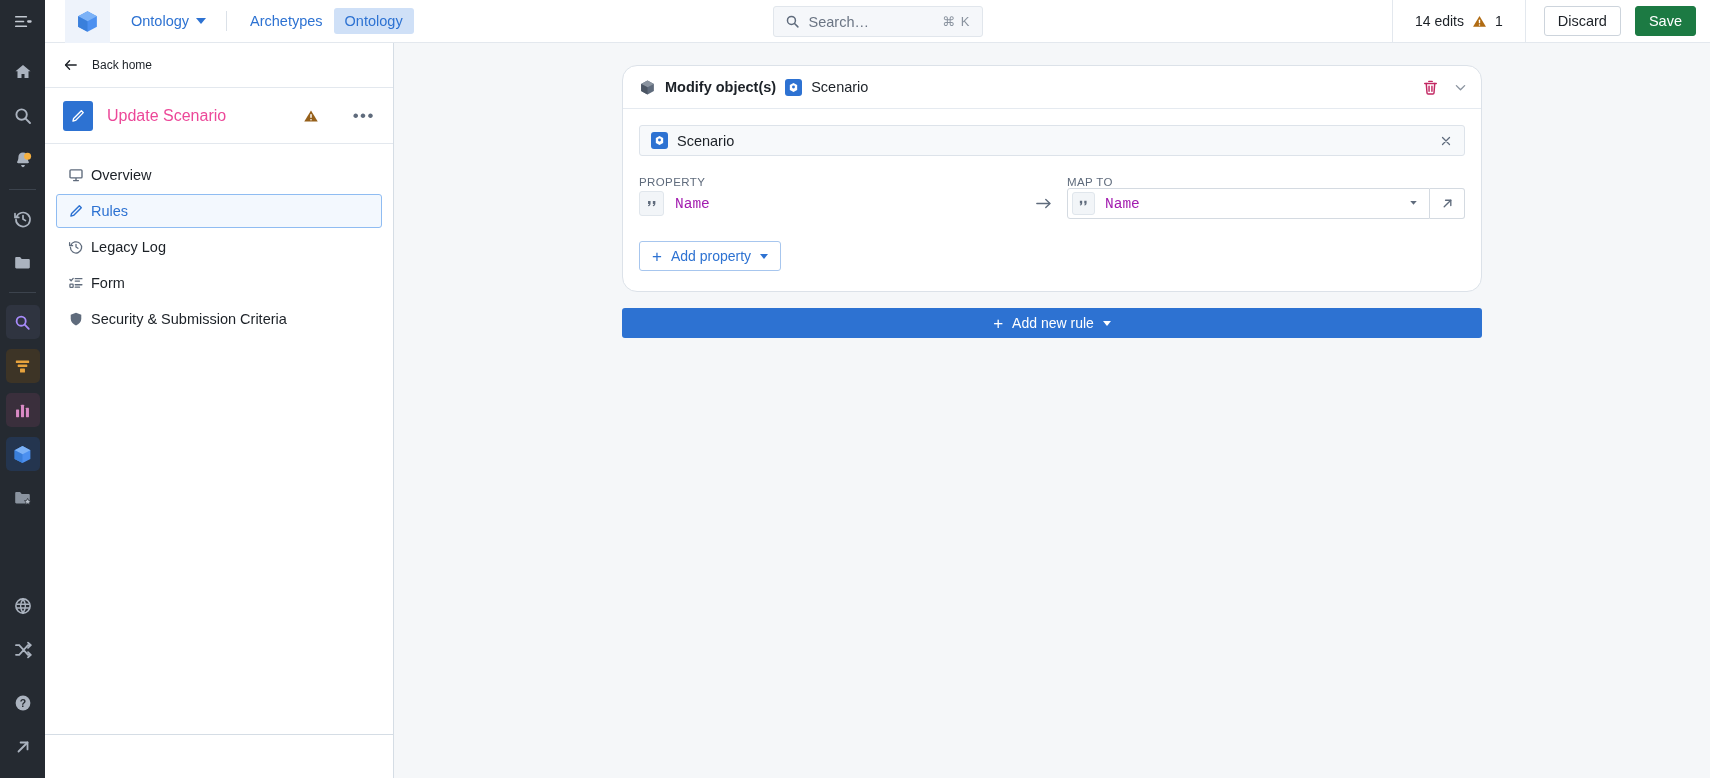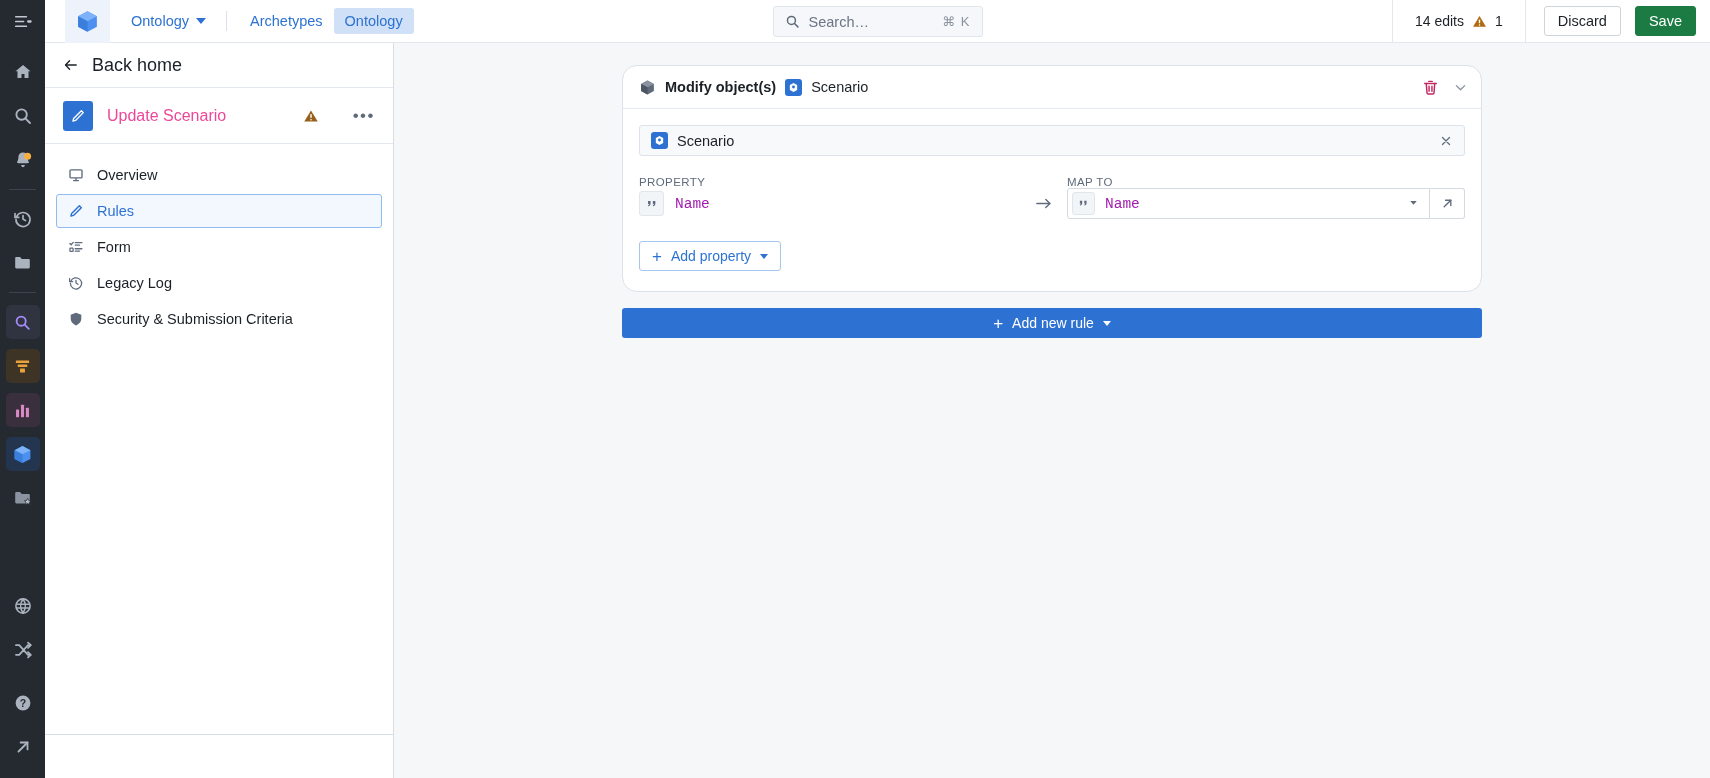--- a/index.html
+++ b/index.html
@@ -118,40 +118,40 @@
     background: #ffffff;
     border-right: 1px solid #d5dde5;
     display: flex; flex-direction: column;
   }
   .back-row {
     height: 45px; display: flex; align-items: center; gap: 13px;
     padding: 0 18px;
     border-bottom: 1px solid #e3e8ee;
     cursor: pointer;
   }
-  .back-label { font-size: 18px; color: #1c2127; }
+  .back-label { font-size: 12px; color: #1c2127; }
   .title-row {
     height: 56px; display: flex; align-items: center;
     padding: 0 14px 0 18px; gap: 14px;
     border-bottom: 1px solid #e3e8ee;
   }
   .title-badge {
     width: 30px; height: 30px; flex: 0 0 30px;
     background: #2d72d2; border-radius: 3px;
     display: flex; align-items: center; justify-content: center;
   }
   .title-text { font-size: 16px; color: #ec4899; flex: 1 1 auto; }
   .title-warn { margin-right: 16px; display: flex; align-items: center; }
   .dots {
     color: #5f6b7c; font-size: 17px; letter-spacing: 1.5px;
     cursor: pointer; padding: 0 4px; line-height: 1;
   }
   .menu { padding: 14px 11px 0 11px; display: flex; flex-direction: column; gap: 2px; }
   .menu-item {
-    height: 34px; display: flex; align-items: center; gap: 13px;
+    height: 34px; display: flex; align-items: center; gap: 7px;
     padding: 0 10px; border-radius: 3px; cursor: pointer;
     font-size: 14.5px; color: #1c2127;
     border: 1px solid transparent;
   }
   .menu-item .mi-icon { width: 17px; display: flex; align-items: center; justify-content: center; color: #5f6b7c; }
   .menu-item.active {
     background: #f3f8fe; border: 1px solid #8fbcf2; color: #2d72d2;
   }
   .menu-item.active .mi-icon { color: #2d72d2; }
   .sidebar-fill { flex: 1 1 auto; }
@@ -450,36 +450,36 @@
             <span class="mi-icon">
               <svg width="16" height="16" viewBox="0 0 20 20" fill="none" stroke="currentColor" stroke-width="1.8" stroke-linecap="round" stroke-linejoin="round">
                   <path d="M14.2 3.4 16.6 5.8 6.9 15.5l-3.2.8.8-3.2z"></path>
                 </svg>
             </span>
             <span>Rules</span>
           </div>
           <div class="menu-item">
             <span class="mi-icon">
               <svg width="16" height="16" viewBox="0 0 20 20" fill="none" stroke="currentColor" stroke-width="1.6" stroke-linecap="round">
+                  <path d="M3.4 8.2A7 7 0 1 1 3 10.4"></path>
+                  <path d="M2 4.6v3.8h3.8"></path>
+                  <path d="M10 6.6V10l2.4 1.6"></path>
+                </svg>
+            </span>
+            <span>Legacy Log</span>
+          </div>
+          <div class="menu-item">
+            <span class="mi-icon">
+              <svg width="16" height="16" viewBox="0 0 20 20" fill="none" stroke="currentColor" stroke-width="1.6" stroke-linecap="round">
                   <path d="M2.4 5.6l1.5 1.6 2.6-3"></path>
                   <rect x="2.4" y="11.4" width="4" height="4" rx=".7"></rect>
                   <path d="M9 4.6h8.4M9 7.6h5.4M9 12.2h8.4M9 15.2h5.4"></path>
                 </svg>
             </span>
             <span>Form</span>
-          </div>
-          <div class="menu-item">
-            <span class="mi-icon">
-              <svg width="16" height="16" viewBox="0 0 20 20" fill="none" stroke="currentColor" stroke-width="1.6" stroke-linecap="round">
-                  <path d="M3.4 8.2A7 7 0 1 1 3 10.4"></path>
-                  <path d="M2 4.6v3.8h3.8"></path>
-                  <path d="M10 6.6V10l2.4 1.6"></path>
-                </svg>
-            </span>
-            <span>Legacy Log</span>
           </div>
           <div class="menu-item">
             <span class="mi-icon">
               <svg width="16" height="16" viewBox="0 0 20 20" fill="currentColor">
                   <path d="M10 2.2 16.6 4.6v5.2c0 4-2.8 7-6.6 8.2-3.8-1.2-6.6-4.2-6.6-8.2V4.6z"></path>
                 </svg>
             </span>
             <span>Security &amp; Submission Criteria</span>
           </div>
         </div>

